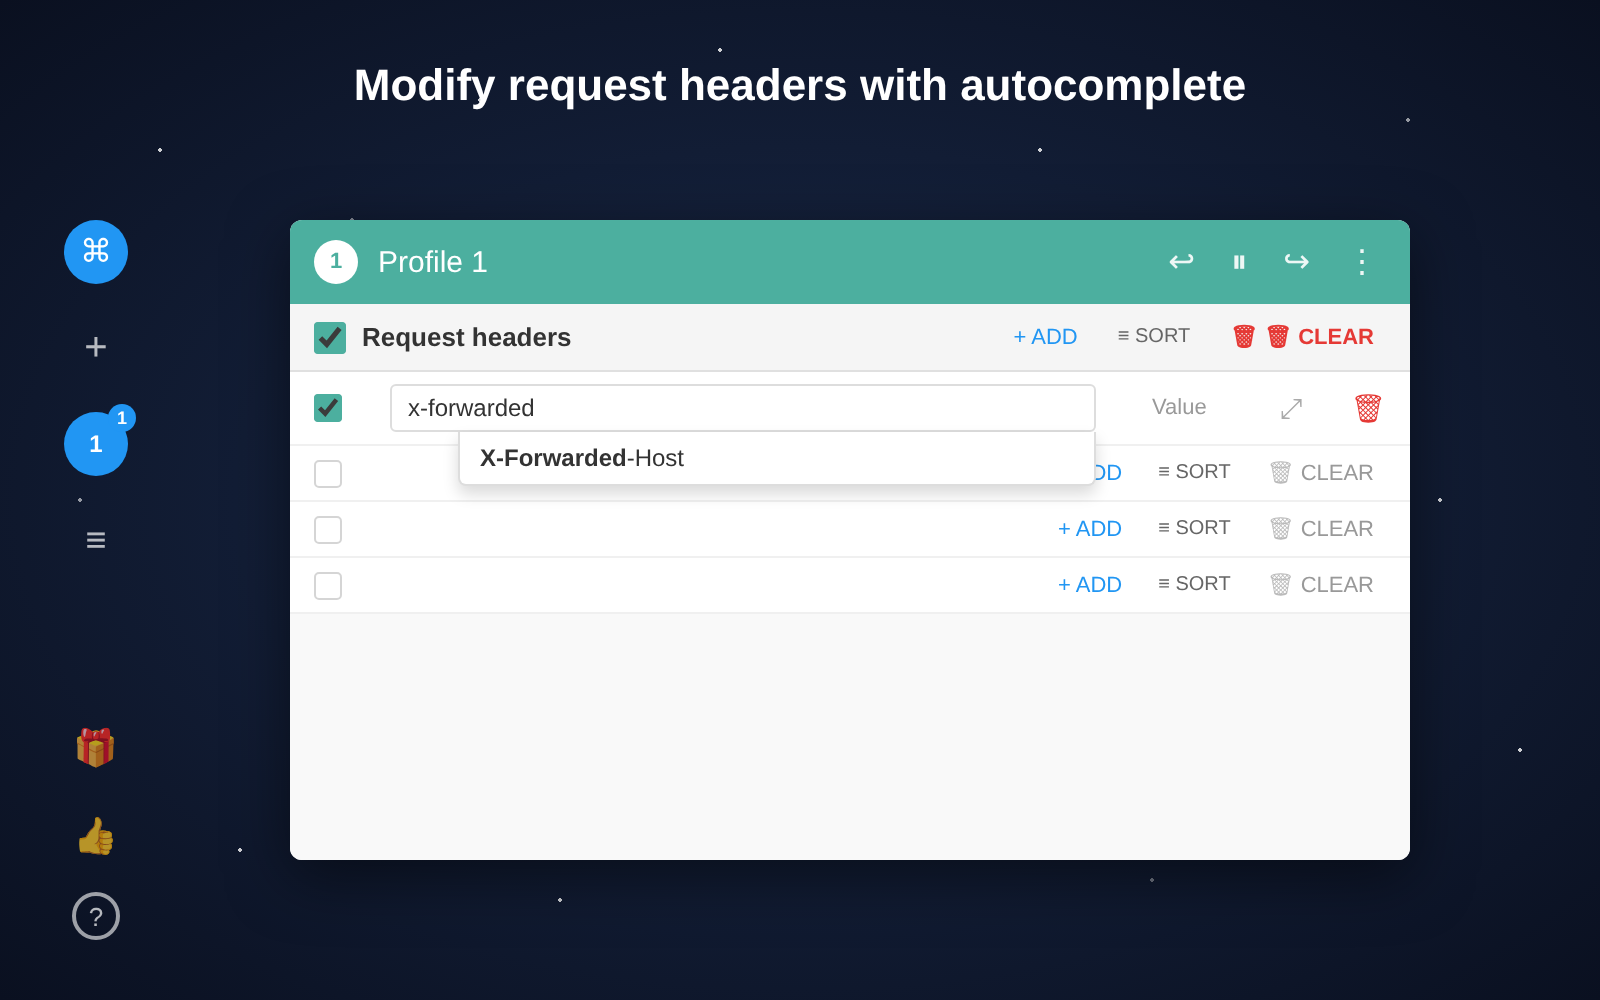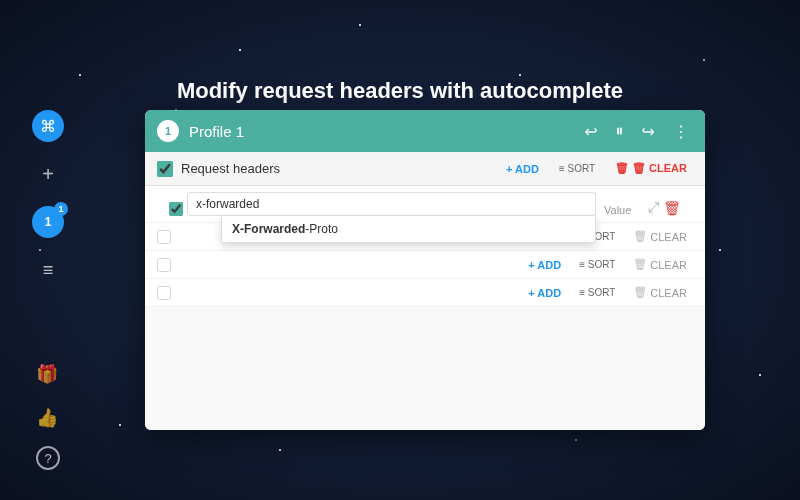--- a/index.html
+++ b/index.html
@@ -54,21 +54,20 @@
     
     .page-title {
       position: absolute;
       top: 30px;
       left: 0; right: 0;
       text-align: center;
       color: white;
       font-size: 22px;
       font-weight: 700;
       z-index: 10;
-      margin-top: 48px;
     }
 
     
     .left-sidebar {
       position: absolute;
       left: 30px;
       top: 110px;
       bottom: 50px;
       width: 36px;
       display: flex;
@@ -198,36 +197,36 @@
     }
 
     .section-checkbox {
       width: 16px; height: 16px;
       accent-color: #4caf9f;
       cursor: pointer;
     }
 
     .section-title {
       font-size: 13px;
-      font-weight: 400;
+      font-weight: 700;
       color: #333;
       flex: 1;
     }
 
     .btn-add {
       display: flex;
       align-items: center;
       gap: 3px;
       font-size: 11px;
       color: #2196f3;
       cursor: pointer;
       padding: 2px 6px;
       border: none;
       background: transparent;
-      font-weight: 700;
+      font-weight: 400;
     }
 
     .btn-sort {
       display: flex;
       align-items: center;
       gap: 3px;
       font-size: 10px;
       color: #666;
       cursor: pointer;
       padding: 2px 6px;
@@ -244,24 +243,24 @@
       cursor: pointer;
       padding: 2px 6px;
       border: none;
       background: transparent;
       font-weight: 600;
     }
 
     
     .row-item {
       display: flex;
-      align-items: flex-end;
-      padding: 6px 24px;
+      align-items: center;
+      padding: 6px 12px;
       border-bottom: 1px solid #f0f0f0;
-      gap: 4px;
+      gap: 24px;
       background: white;
       position: relative;
     }
 
     .row-checkbox {
       width: 14px; height: 14px;
       accent-color: #4caf9f;
       cursor: pointer;
     }
 
@@ -388,21 +387,21 @@
         </button>
       </div>
 
       <div class="row-item" style="position:relative;">
         <input type="checkbox" class="row-checkbox" checked="" style="">
         <div style="position:relative;flex:1;">
           <input type="text" class="row-input" value="x-forwarded" style="width: 100%;">
           
           <div class="autocomplete-dropdown">
             <div class="autocomplete-item">
-              <span class="bold">X-Forwarded</span><span>-Proto</span>
+              <span class="bold">X-Forwarded</span><span>-Host</span>
             </div>
           </div>
         </div>
         <span class="row-value">Value</span>
         <span class="expand-icon" title="Expand">⤢</span>
         <span class="trash-icon" title="Delete">🗑</span>
       </div>
 
       <div class="action-row">
         <input type="checkbox" class="row-checkbox empty-check" style="opacity: 0.3;">

